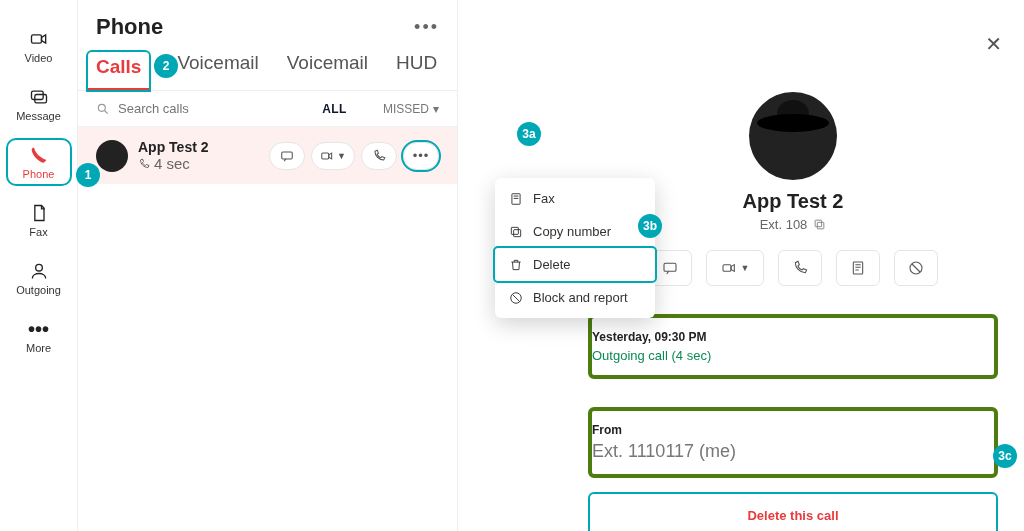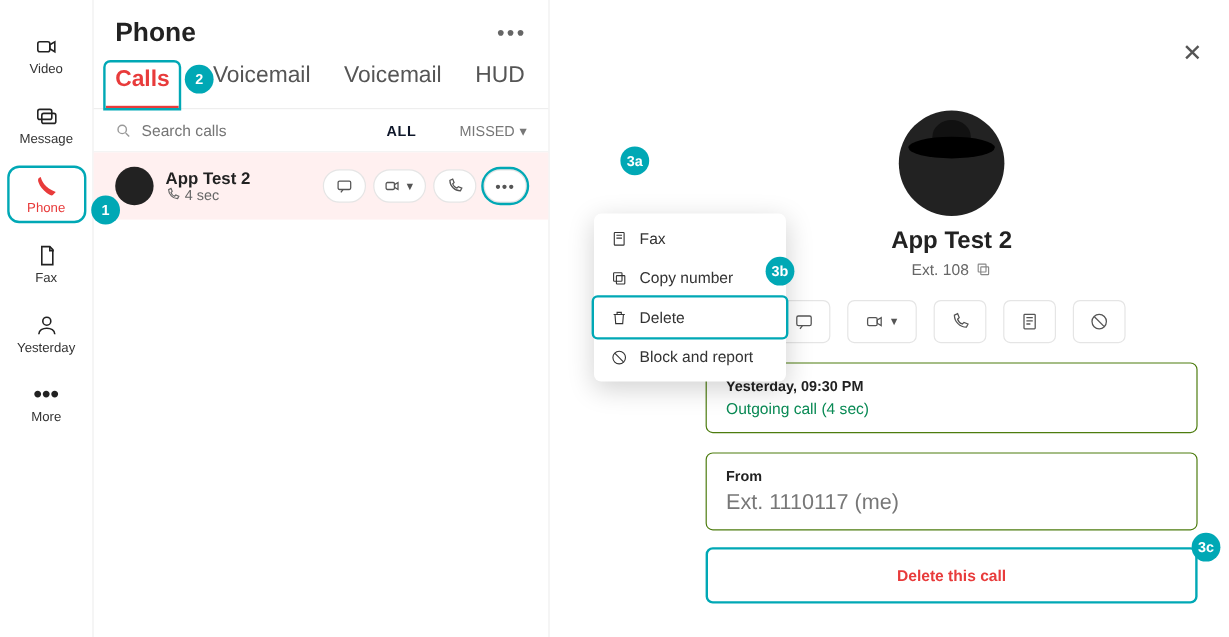--- a/index.html
+++ b/index.html
@@ -26,21 +26,21 @@
 
   .searchrow { display:flex; align-items:center; padding: 10px 18px; gap:8px; border-bottom:1px solid #f2f2f2; }
   .searchrow input { border:none; outline:none; flex:1; font-size:13px; color:#999; }
   .filter-all { color:#0f172a; font-weight:700; font-size:12px; letter-spacing:0.5px;}
   .filter-missed { color:#777; font-size:12px; margin-left:28px; display:flex; align-items:center; gap:4px;}
 
   .call-row { display:flex; align-items:center; padding:12px 18px; background:#fff0f0; position:relative;}
   .call-row .avatar { width:32px; height:32px; border-radius:50%; background:#222; margin-right:10px;}
   .call-row .tcol { flex:1; }
   .call-row .name { font-size:14px; font-weight:600; }
-  .call-row .sub { font-size:12px; color:#666; display:flex; gap:4px;}
+  .call-row .sub { font-size:15px; color:#666; display:flex; align-items:center; gap:4px;}
   .row-actions { display:flex; gap:6px; }
   .pill { width:36px; height:28px; border-radius:18px; background:#fff; border:1px solid #e5e5e5; display:flex; align-items:center; justify-content:center; color:#555; font-size:13px; cursor:pointer;}
   .pill.combo { width:44px; }
   .pill.highlighted { outline:2px solid #00a8b5;}
 
   
   .menu { position:absolute; left:495px; top:178px; width:160px; background:#fff; border-radius:6px; box-shadow:0 6px 22px rgba(0,0,0,0.18); padding:4px 0; z-index:40;}
   .menu-item { display:flex; align-items:center; gap:10px; padding:9px 14px; font-size:13px; color:#333; cursor:pointer;}
   .menu-item.highlighted { outline:2px solid #00a8b5; border-radius:3px;}
 
@@ -49,21 +49,21 @@
   .close-x { position:absolute; top:32px; right:22px; font-size:20px; color:#555; cursor:pointer;}
   .big-avatar { width:88px; height:88px; border-radius:50%; background:#222; margin: 78px auto 10px auto; position:relative; overflow:hidden;}
   .big-avatar:before{content:"";position:absolute;left:28px;top:8px;width:32px;height:28px;border-radius:50% 50% 45% 45%;background:#111;}
   .big-avatar:after{content:"";position:absolute;left:8px;top:22px;width:72px;height:18px;border-radius:50%;background:#000;}
   .contact-name { text-align:center; font-size:20px; font-weight:700; margin-top:6px;}
   .ext-row { text-align:right; color:#666; font-size:13px; margin-top:4px; display:flex; justify-content:center; gap:6px; align-items:center; }
   .action-row { display:flex; justify-content:center; gap:14px; margin-top:18px; }
   .abox { width:44px; height:36px; border:1px solid #e5e5e5; border-radius:6px; display:flex; align-items:center; justify-content:center; color:#555; cursor:pointer;}
   .abox.combo{width:58px;}
 
-  .card { border:1px solid #4d7c0f; border-radius:6px; padding:12px 16px; margin-top:16px; }
+  .card { border:4px solid #4d7c0f; border-radius:6px; padding:12px 0; margin-top:28px; }
   .card .time { font-size:12px; font-weight:700; }
   .card .status { color:#0a8a55; font-size:13px; margin-top:4px;}
   .card .lbl { font-size:12px; font-weight:700; }
   .card .val { color:#777; font-size:18px; margin-top:4px;}
 
   .delete-btn { border:2px solid #00a8b5; color:#e83b3b; font-weight:700; text-align:center; padding:14px; border-radius:6px; margin-top:14px; cursor:pointer; position:relative;}
 
   
   .badge { position:absolute; width:24px; height:24px; border-radius:50%; background:#00a8b5; color:#fff; font-size:12px; font-weight:700; display:flex; align-items:center; justify-content:center; z-index:60;}
   .badge.b1 { left:76px; top:163px;}
@@ -113,21 +113,21 @@
       </span>
     <span>Fax</span>
   </div>
   <div class="nav-item">
     <span class="icon">
         <svg width="20" height="20" viewBox="0 0 24 24" fill="none" stroke="currentColor" stroke-width="1.6">
           <circle cx="12" cy="8" r="4"></circle>
           <path d="M4 21c0-4 4-6 8-6s8 2 8 6"></path>
         </svg>
       </span>
-    <span>Yesterday</span>
+    <span>Outgoing</span>
   </div>
   <div class="nav-item">
     <span class="icon" style="font-weight:700;">•••</span>
     <span>More</span>
   </div>
 </div>
 
 <div class="mid">
   <div class="mid-head">
     <div class="mid-title">Phone</div>

